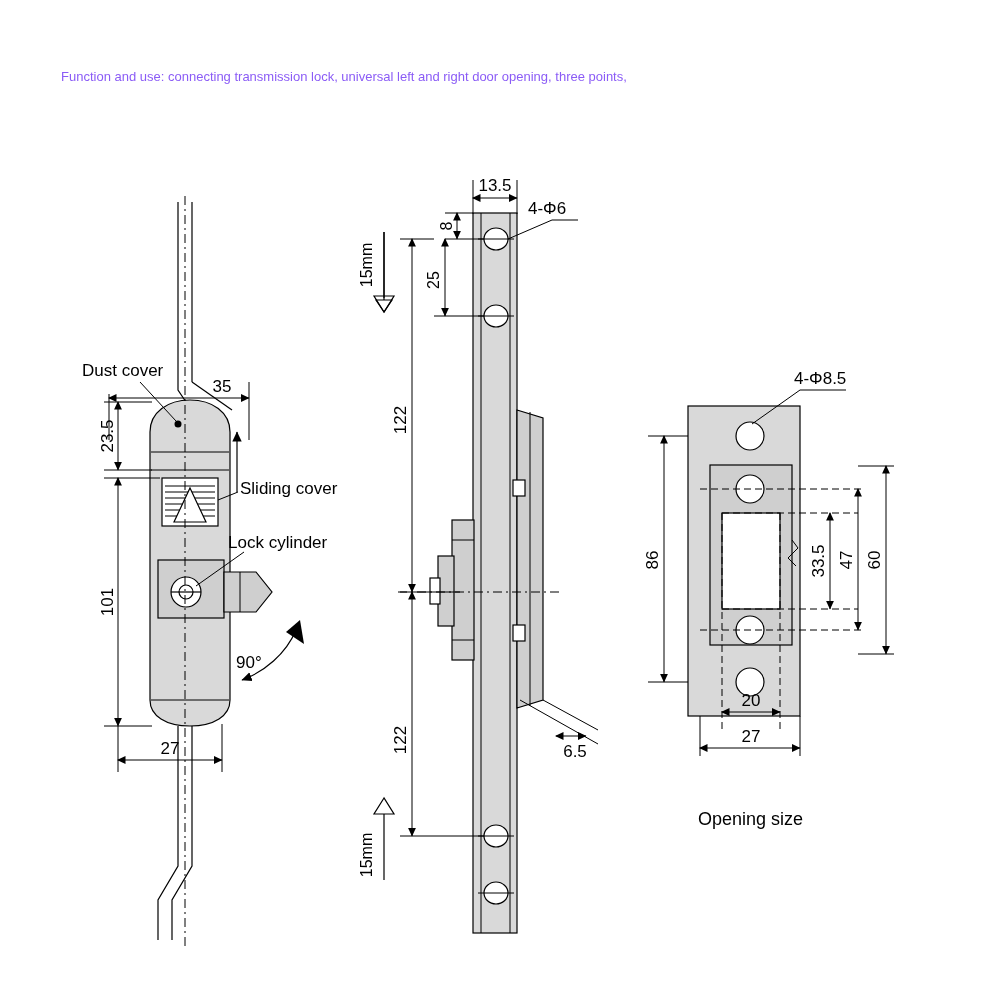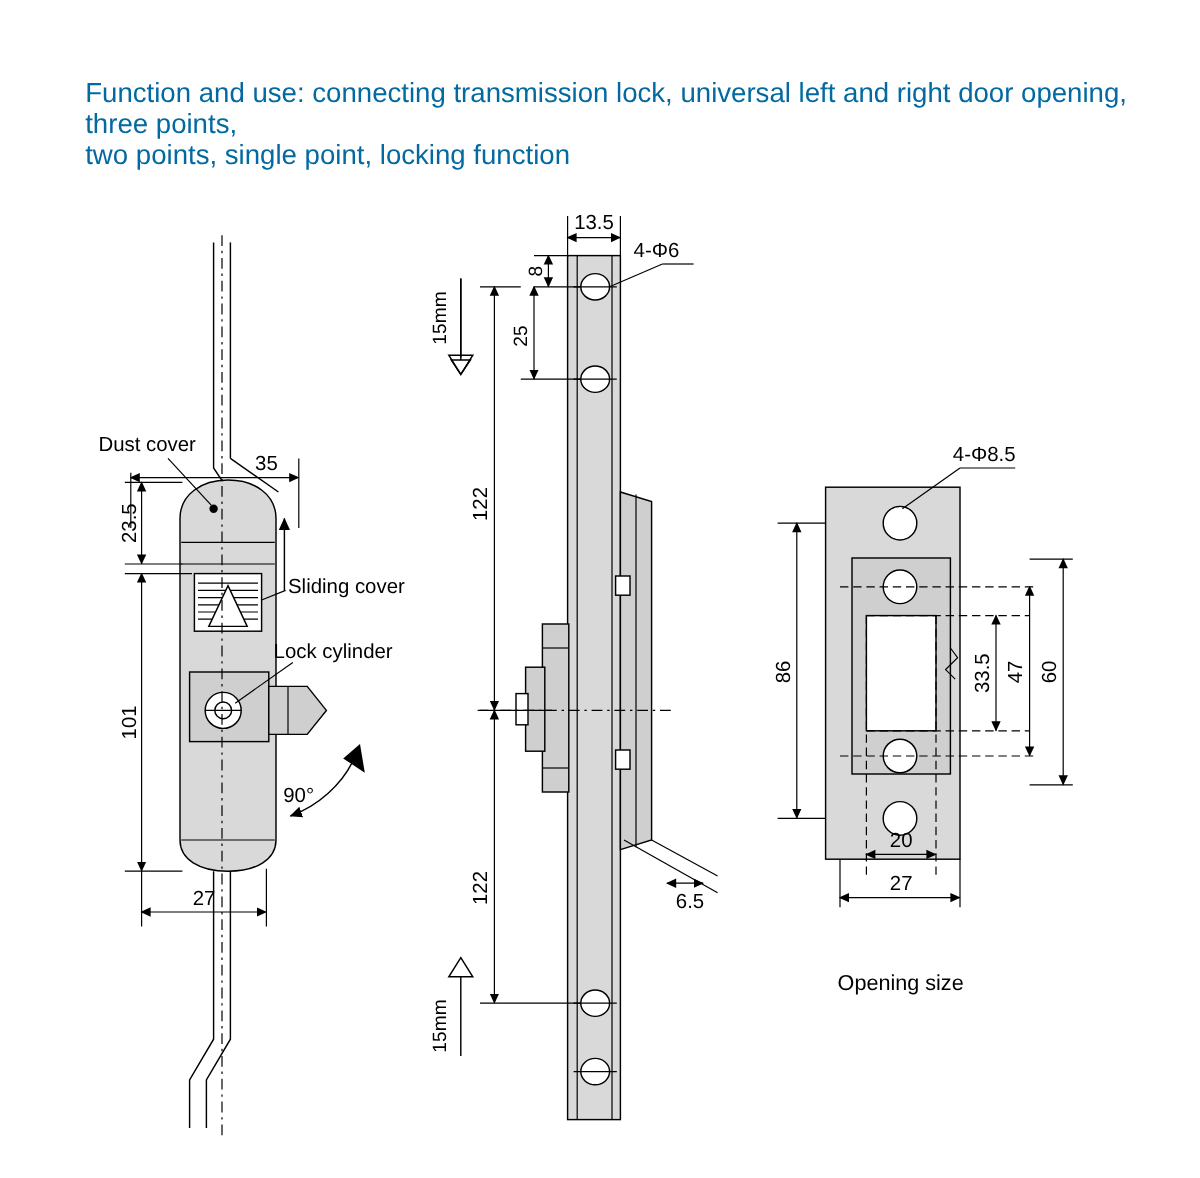--- a/index.html
+++ b/index.html
@@ -6,24 +6,24 @@
   body{
     width:1000px;height:982px;
     background:#ffffff;
     font-family:"Liberation Sans", sans-serif;
     color:#000;
     position:relative;
     overflow:hidden;
   }
   .caption{
     position:absolute;
-    left:71px; top:64px; width:890px;
-    font-size:23px;
+    left:61px; top:64px; width:890px;
+    font-size:13px;
     line-height:26px;
-    color:#0369a1;
+    color:#8b5cf6;
   }
   #stage{
     position:absolute; left:0; top:0; width:1000px; height:982px;
   }
   svg{display:block;}
   .lbl{
     font-family:"Liberation Sans", sans-serif;
     font-size:17px;
     fill:#000;
   }
@@ -43,21 +43,20 @@
   .ln-dot{stroke:#000;stroke-width:1;fill:none;stroke-dasharray:9 4 2 4;}
   .fillgray{fill:#d9d9d9;stroke:#000;stroke-width:1.2;}
   .fillgray2{fill:#cfcfcf;stroke:#000;stroke-width:1.2;}
   .fillwhite{fill:#ffffff;stroke:#000;stroke-width:1.2;}
 </style>
 </head>
 <body>
 
 <div class="caption">
   <div>Function and use: connecting transmission lock, universal left and right door opening, three points,</div>
-  <div> two points, single point, locking function</div>
 </div>
 
 <div id="stage">
 <svg width="1000" height="982" viewBox="0 0 1000 982" xmlns="http://www.w3.org/2000/svg">
 
   <defs>
     <marker id="arrS" markerWidth="9" markerHeight="9" refX="8" refY="4.5" orient="auto">
       <path d="M0,0.6 L8.5,4.5 L0,8.4 z" fill="#000"></path>
     </marker>
     <marker id="arrE" markerWidth="9" markerHeight="9" refX="1" refY="4.5" orient="auto">

